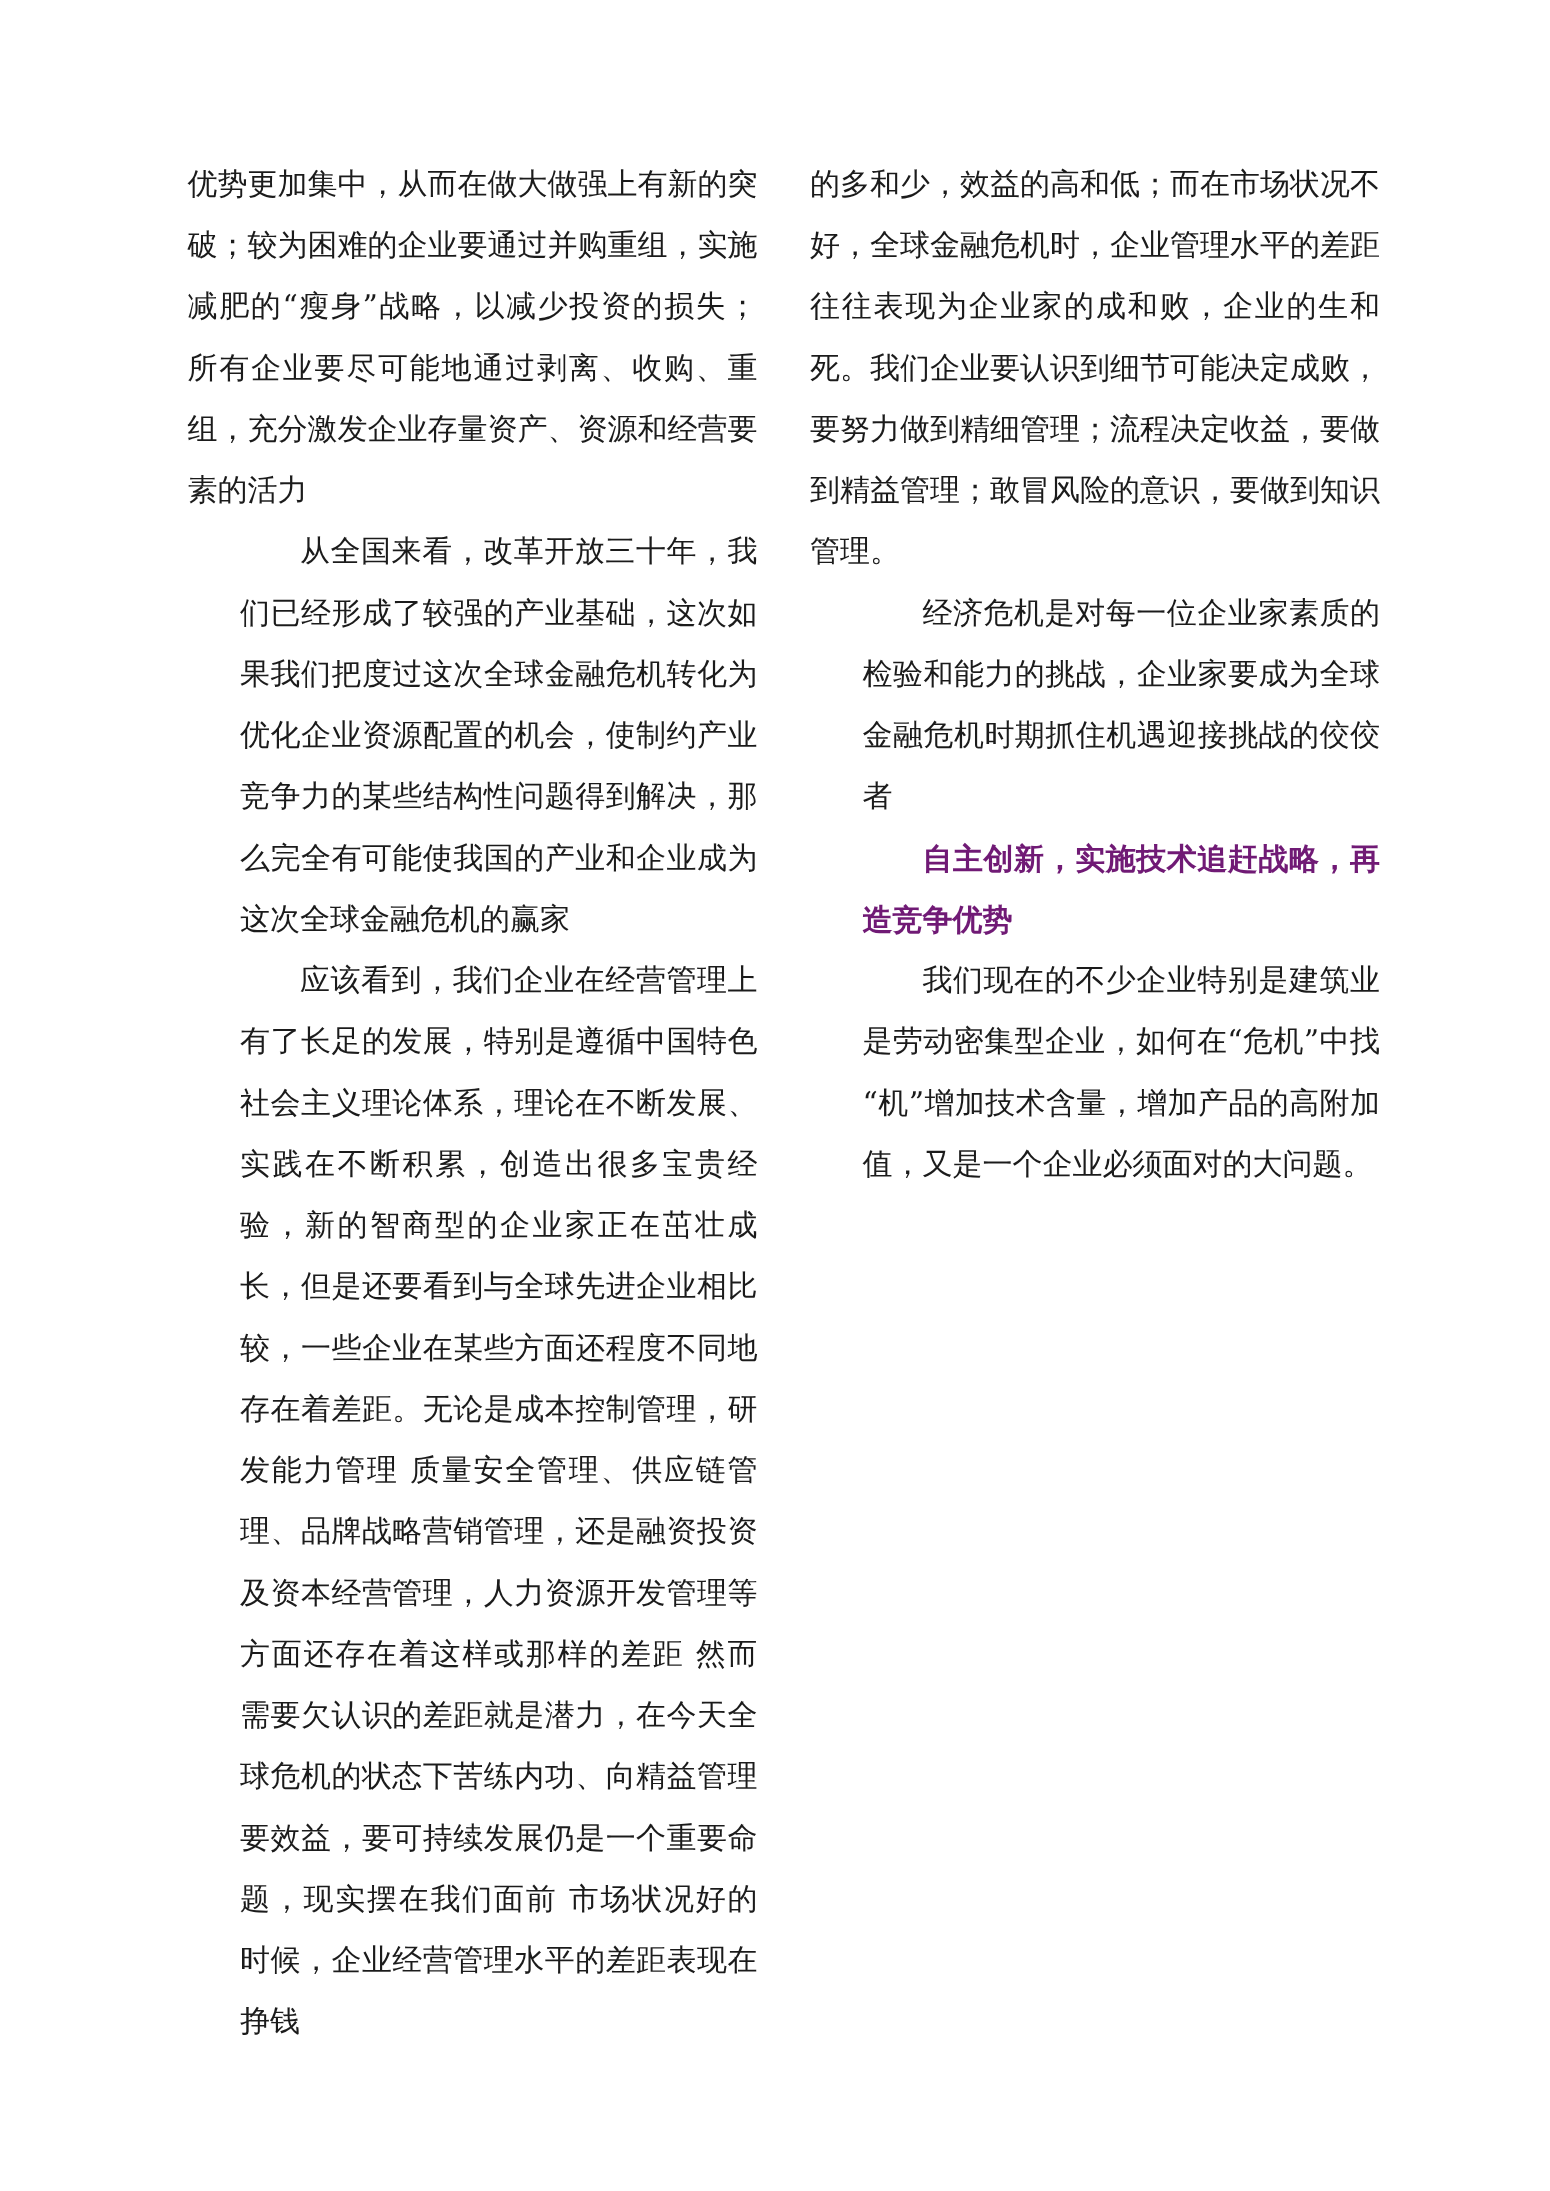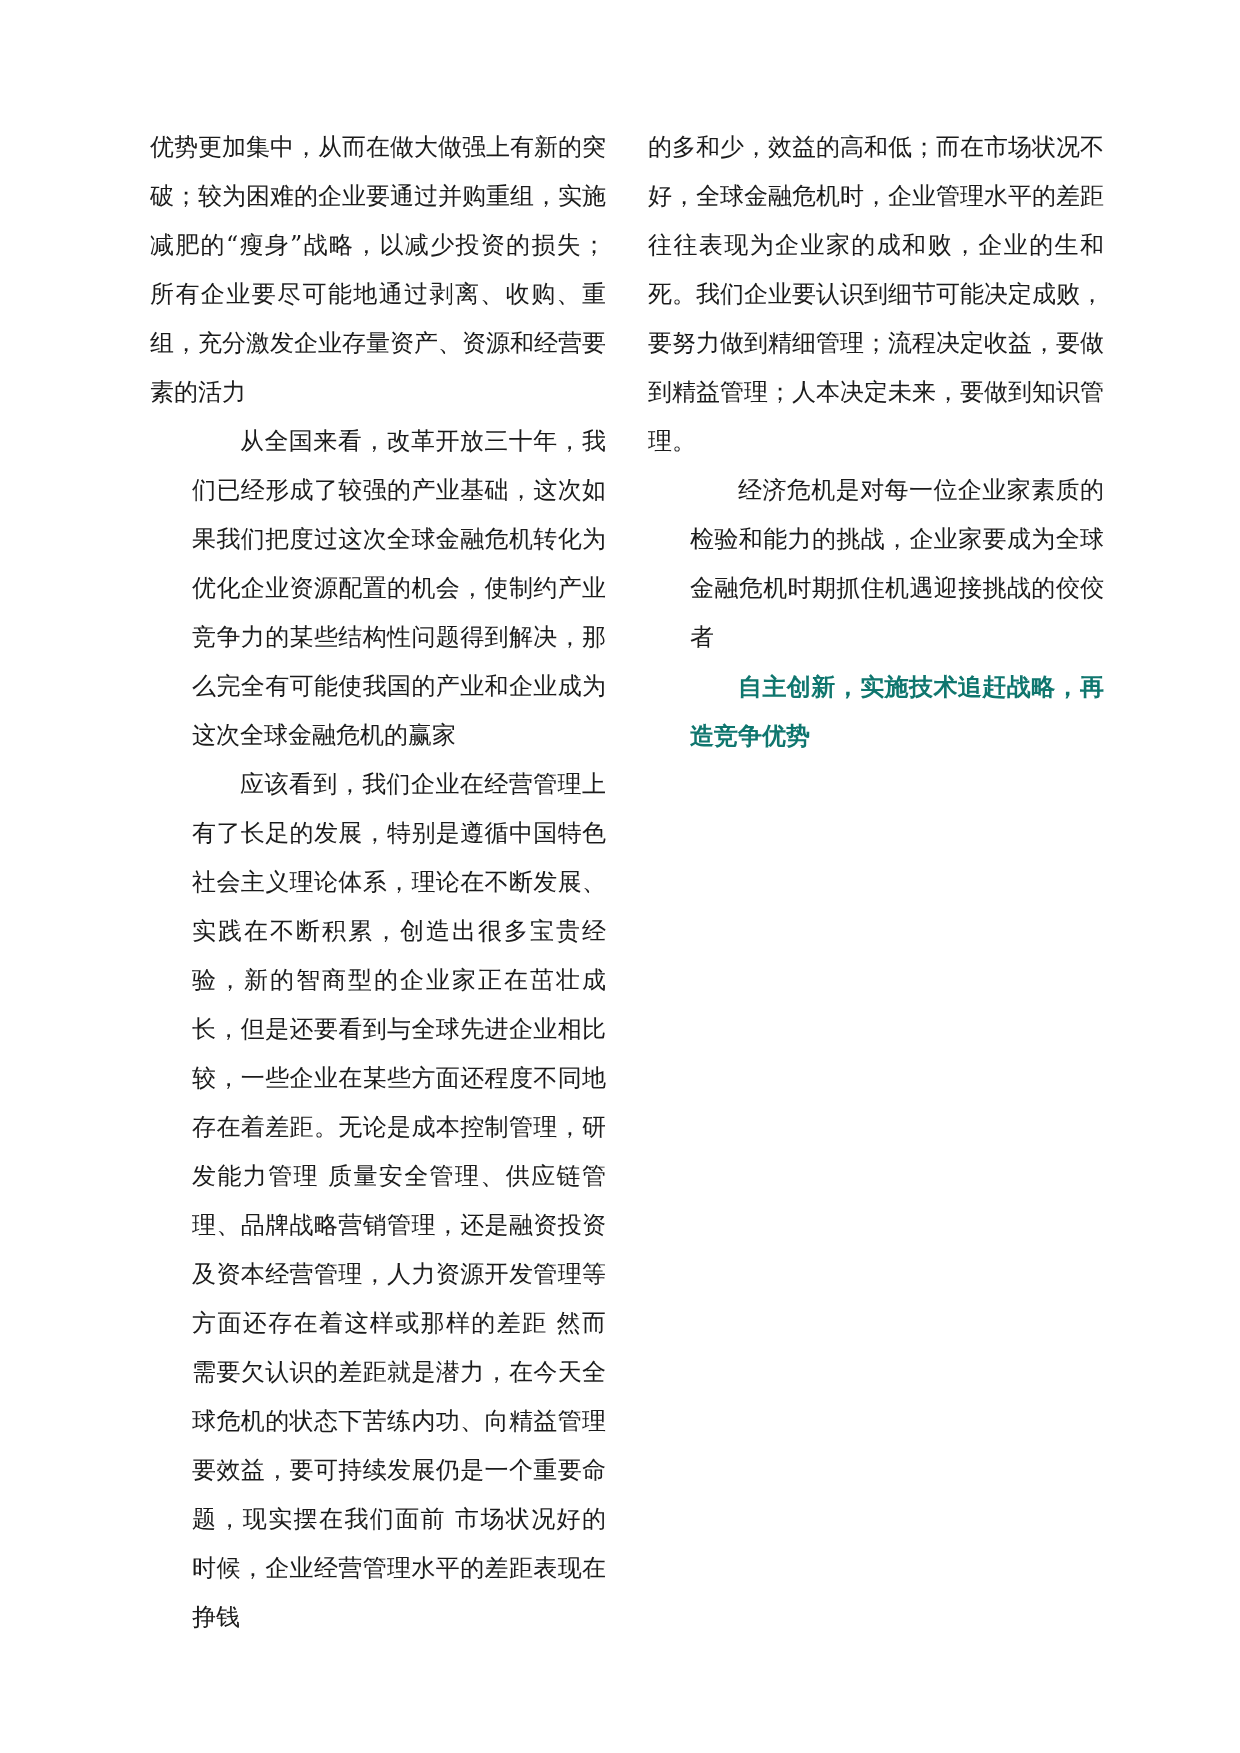--- a/index.html
+++ b/index.html
@@ -39,33 +39,34 @@
     text-align: justify;
     text-justify: inter-ideograph;
     font-kerning: none;
     word-break: normal;
   }
   .para.indent {
     text-indent: 2em;
     margin-left: 42px;
   }
   .para.heading {
-    color: #0f766e;
+    color: #701a75;
     font-weight: bold;
   }
 </style>
 </head>
 <body>
 
 <div class="page">
   <div class="columns">
     <div class="column">
         <p class="para body">优势更加集中，从而在做大做强上有新的突破；较为困难的企业要通过并购重组，实施减肥的“瘦身”战略，以减少投资的损失；所有企业要尽可能地通过剥离、收购、重组，充分激发企业存量资产、资源和经营要素的活力</p>
         <p class="para body indent">从全国来看，改革开放三十年，我们已经形成了较强的产业基础，这次如果我们把度过这次全球金融危机转化为优化企业资源配置的机会，使制约产业竞争力的某些结构性问题得到解决，那么完全有可能使我国的产业和企业成为这次全球金融危机的赢家</p>
         <p class="para body indent">应该看到，我们企业在经营管理上有了长足的发展，特别是遵循中国特色社会主义理论体系，理论在不断发展、实践在不断积累，创造出很多宝贵经验，新的智商型的企业家正在茁壮成长，但是还要看到与全球先进企业相比较，一些企业在某些方面还程度不同地存在着差距。无论是成本控制管理，研发能力管理 质量安全管理、供应链管理、品牌战略营销管理，还是融资投资及资本经营管理，人力资源开发管理等方面还存在着这样或那样的差距 然而需要欠认识的差距就是潜力，在今天全球危机的状态下苦练内功、向精益管理要效益，要可持续发展仍是一个重要命题，现实摆在我们面前 市场状况好的时候，企业经营管理水平的差距表现在挣钱</p>
       </div>
     <div class="column">
-        <p class="para body">的多和少，效益的高和低；而在市场状况不好，全球金融危机时，企业管理水平的差距往往表现为企业家的成和败，企业的生和死。我们企业要认识到细节可能决定成败，要努力做到精细管理；流程决定收益，要做到精益管理；人本决定未来，要做到知识管理。</p>
+        <p class="para body">的多和少，效益的高和低；而在市场状况不好，全球金融危机时，企业管理水平的差距往往表现为企业家的成和败，企业的生和死。我们企业要认识到细节可能决定成败，要努力做到精细管理；流程决定收益，要做到精益管理；敢冒风险的意识，要做到知识管理。</p>
         <p class="para body indent">经济危机是对每一位企业家素质的检验和能力的挑战，企业家要成为全球金融危机时期抓住机遇迎接挑战的佼佼者</p>
         <p class="para heading indent">自主创新，实施技术追赶战略，再造竞争优势</p>
+        <p class="para body indent">我们现在的不少企业特别是建筑业是劳动密集型企业，如何在“危机”中找 “机”增加技术含量，增加产品的高附加值，又是一个企业必须面对的大问题。</p>
       </div>
   </div>
 </div>
 
 </body></html>

